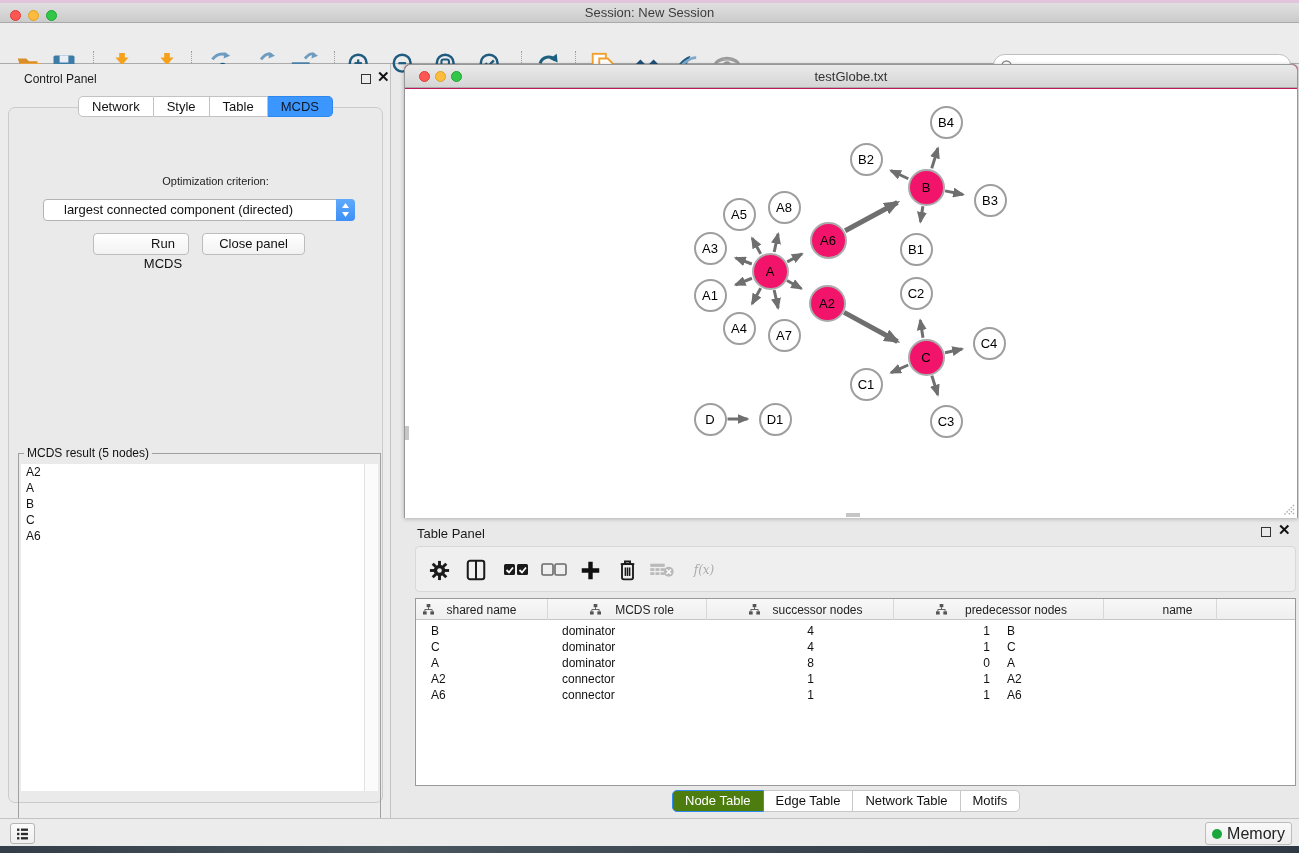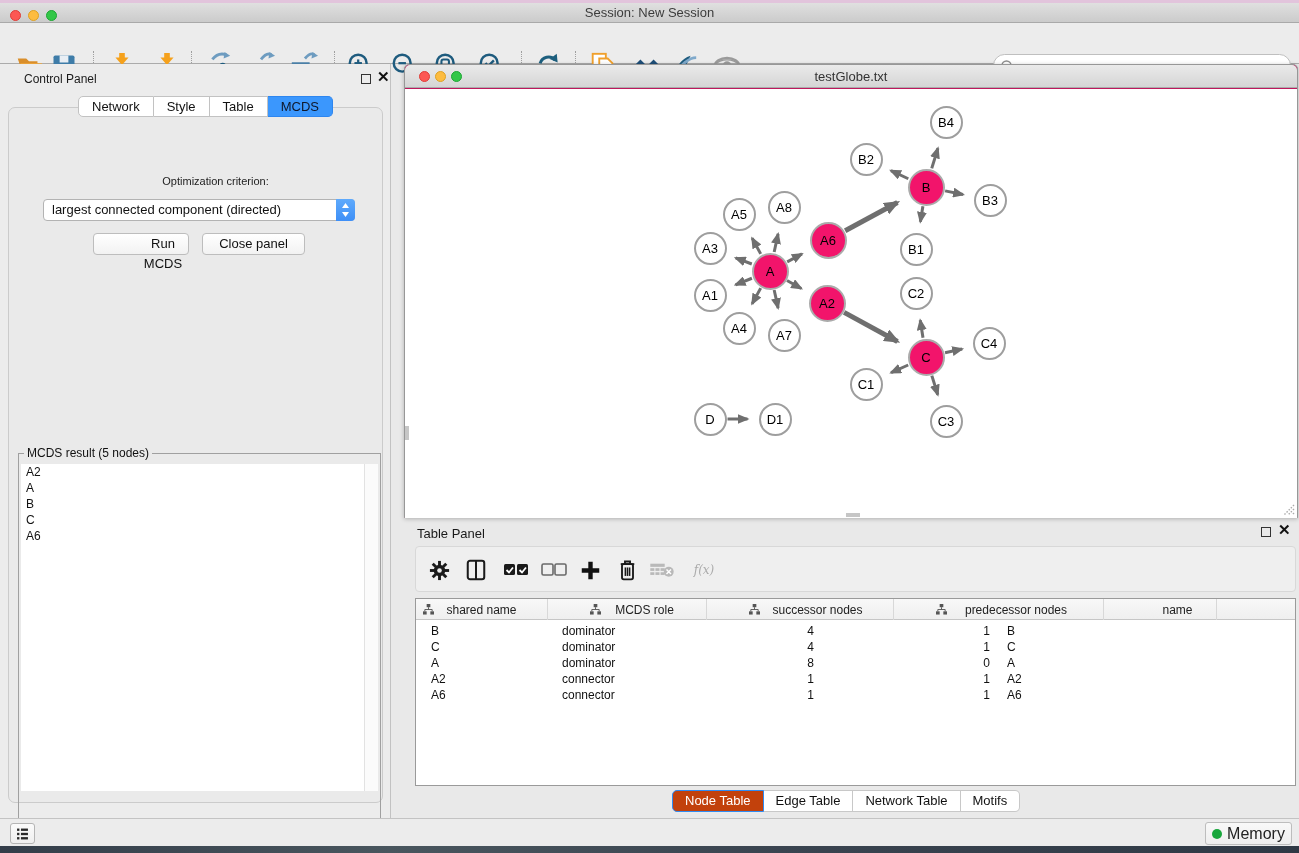--- a/index.html
+++ b/index.html
@@ -39,21 +39,21 @@
              background:#EAEAEA; border:1px solid #CBCBCB; border-radius:7px; }
   .cp-tabs { position:absolute; left:78px; top:32px; height:21px; display:flex; z-index:2; }
   .cp-tab { height:21px; padding:0 13px; background:#FFF; border:1px solid #C2C2C2;
             border-left:none; font-size:13px; line-height:19px; color:#111; }
   .cp-tab.first { border-left:1px solid #C2C2C2; border-radius:5px 0 0 5px; }
   .cp-tab.last { border-radius:0 5px 5px 0; }
   .cp-tab.active { background:#3B97FD; border-color:#2E86EF; color:#0f172a; }
   .opt-label { position:absolute; left:0; width:415px; top:68px; text-align:center; font-size:11px; }
   .dropdown { position:absolute; left:35px; top:92px; width:312px; height:22px; background:#FFF;
               border:1px solid #B3B3B3; border-radius:4px; font-size:13px; line-height:20px;
-              padding-left:8px; color:#111; }
+              padding-left:20px; color:#111; }
   .dd-stepper { position:absolute; right:-1px; top:-1px; width:19px; height:22px;
                 background:linear-gradient(#5FAAFC,#3E8FF7); border-radius:0 4px 4px 0;
                 display:flex; align-items:center; justify-content:center; }
   .btn { position:absolute; height:22px; background:linear-gradient(#FFF,#F2F2F2);
          border:1px solid #BDBDBD; border-radius:4px; font-size:13px; text-align:center;
          line-height:20px; color:#111; }
   .result-fieldset { position:absolute; left:10px; top:346px; width:363px; height:432px;
                      border:1px solid #A0A0A0; }
   .result-legend { position:absolute; left:5px; top:-8px; background:#EAEAEA; padding:0 3px;
                    font-size:12px; color:#111; }
@@ -100,21 +100,21 @@
   .td { height:16px; font-size:12px; line-height:16px; color:#111; white-space:nowrap; overflow:hidden; }
   .c0{width:132px; padding-left:15px;} .c1{width:124px; padding-left:14px;}
   .c2{width:152px; text-align:right; padding-right:10px;}
   .c3{width:175px; text-align:right; padding-right:9px;}
   .c4{width:78px; padding-left:8px;} .cf{flex:1;}
   .tp-tabs { position:absolute; left:268px; top:270px; height:22px; display:flex; }
   .tp-tab { height:22px; padding:0 12px; background:#FFF; border:1px solid #C8C8C8;
             border-left:none; font-size:13px; line-height:20px; color:#111; }
   .tp-tab.first { border-left:1px solid #C8C8C8; border-radius:5px 0 0 5px; }
   .tp-tab.last { border-radius:0 5px 5px 0; }
-  .tp-tab.active { background:#c2410c; border-color:#2F8BF2; color:#FFF; }
+  .tp-tab.active { background:#4d7c0f; border-color:#2F8BF2; color:#FFF; }
 
   
   .statusbar { position:absolute; left:0; top:818px; width:1299px; height:28px;
                background:#ECECEC; border-top:1px solid #C3C3C3; }
   .sb-left-btn { position:absolute; left:10px; top:4px; width:25px; height:21px;
                  background:linear-gradient(#FBFBFB,#EFEFEF); border:1px solid #B5B5B5;
                  border-radius:3px; display:flex; align-items:center; justify-content:center; }
   .memory-btn { position:absolute; right:7px; top:3px; width:87px; height:23px;
                 background:linear-gradient(#F8F8F8,#EEEEEE); border:1px solid #BDBDBD;
                 border-radius:3px; display:flex; align-items:center; justify-content:center; gap:5px; }

